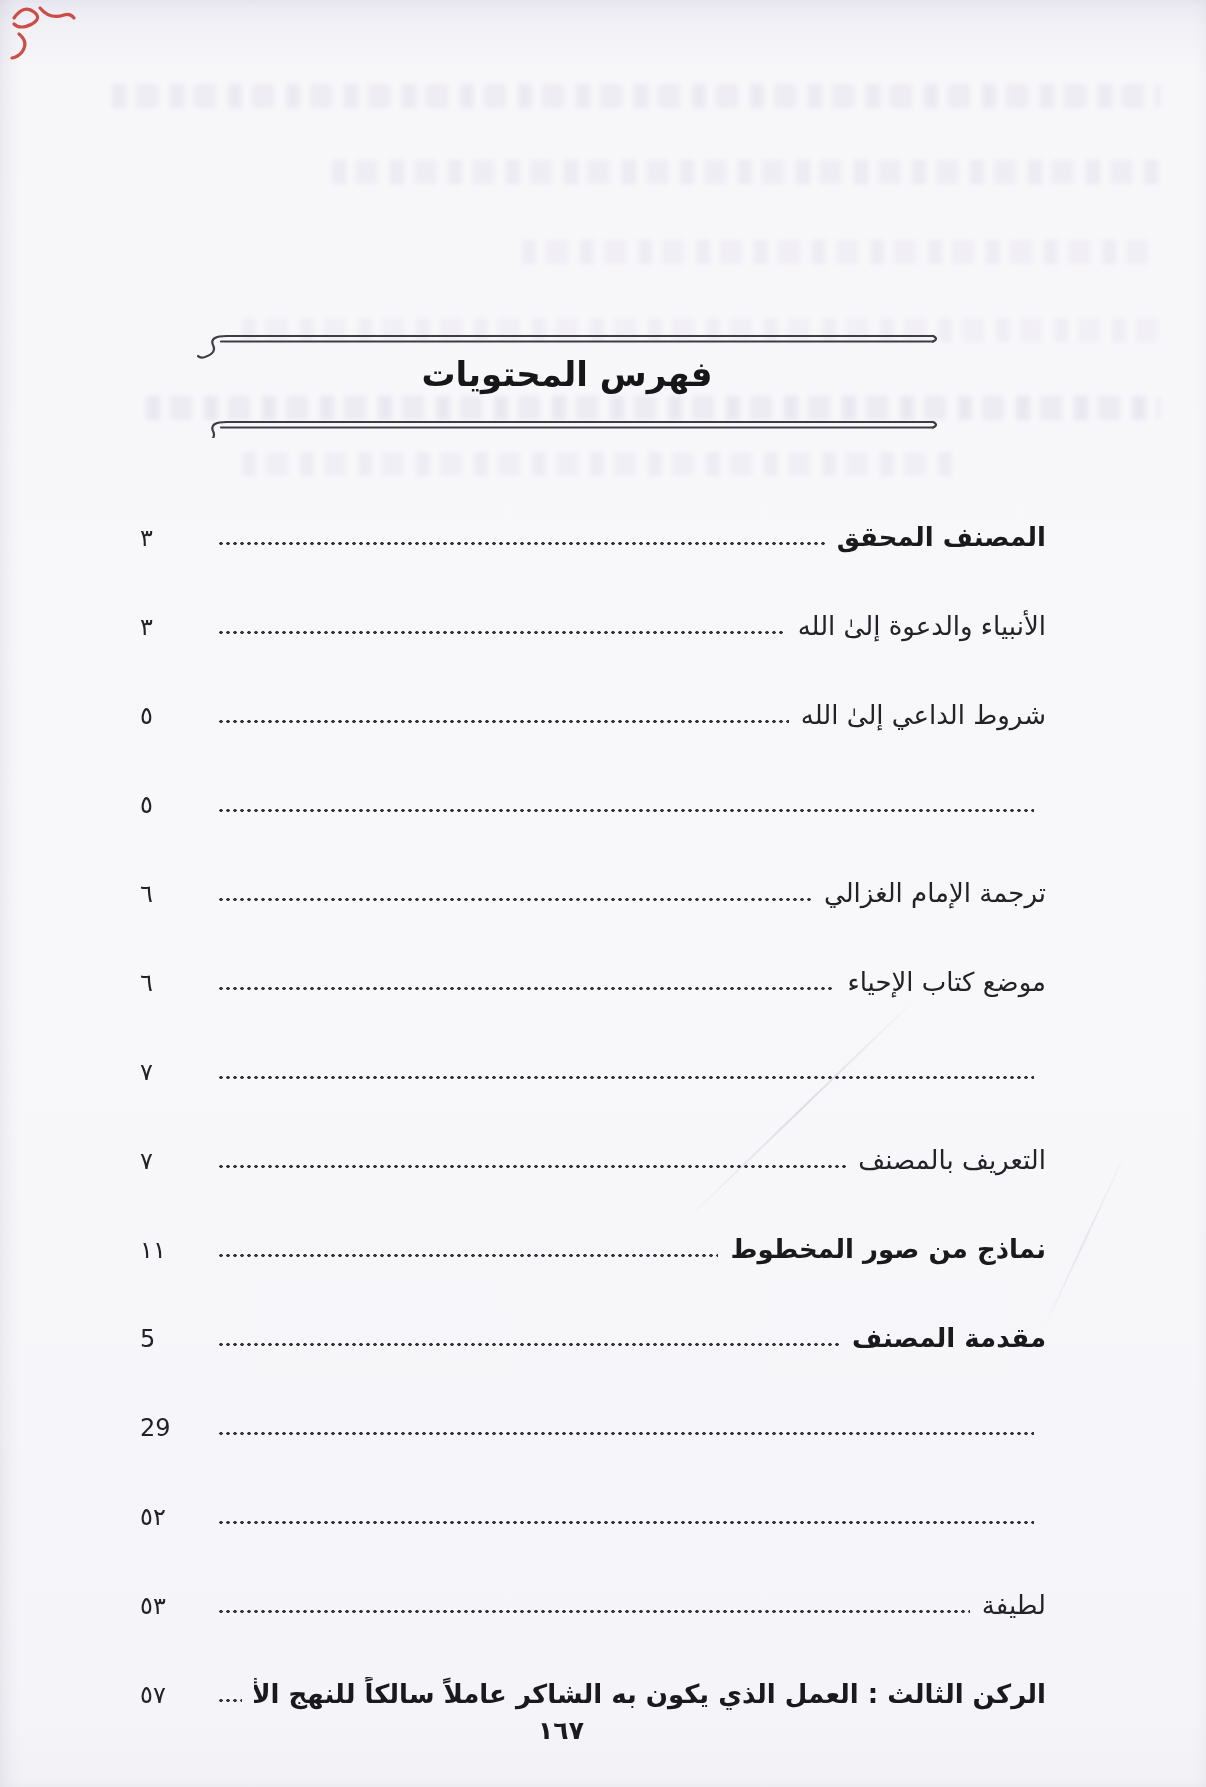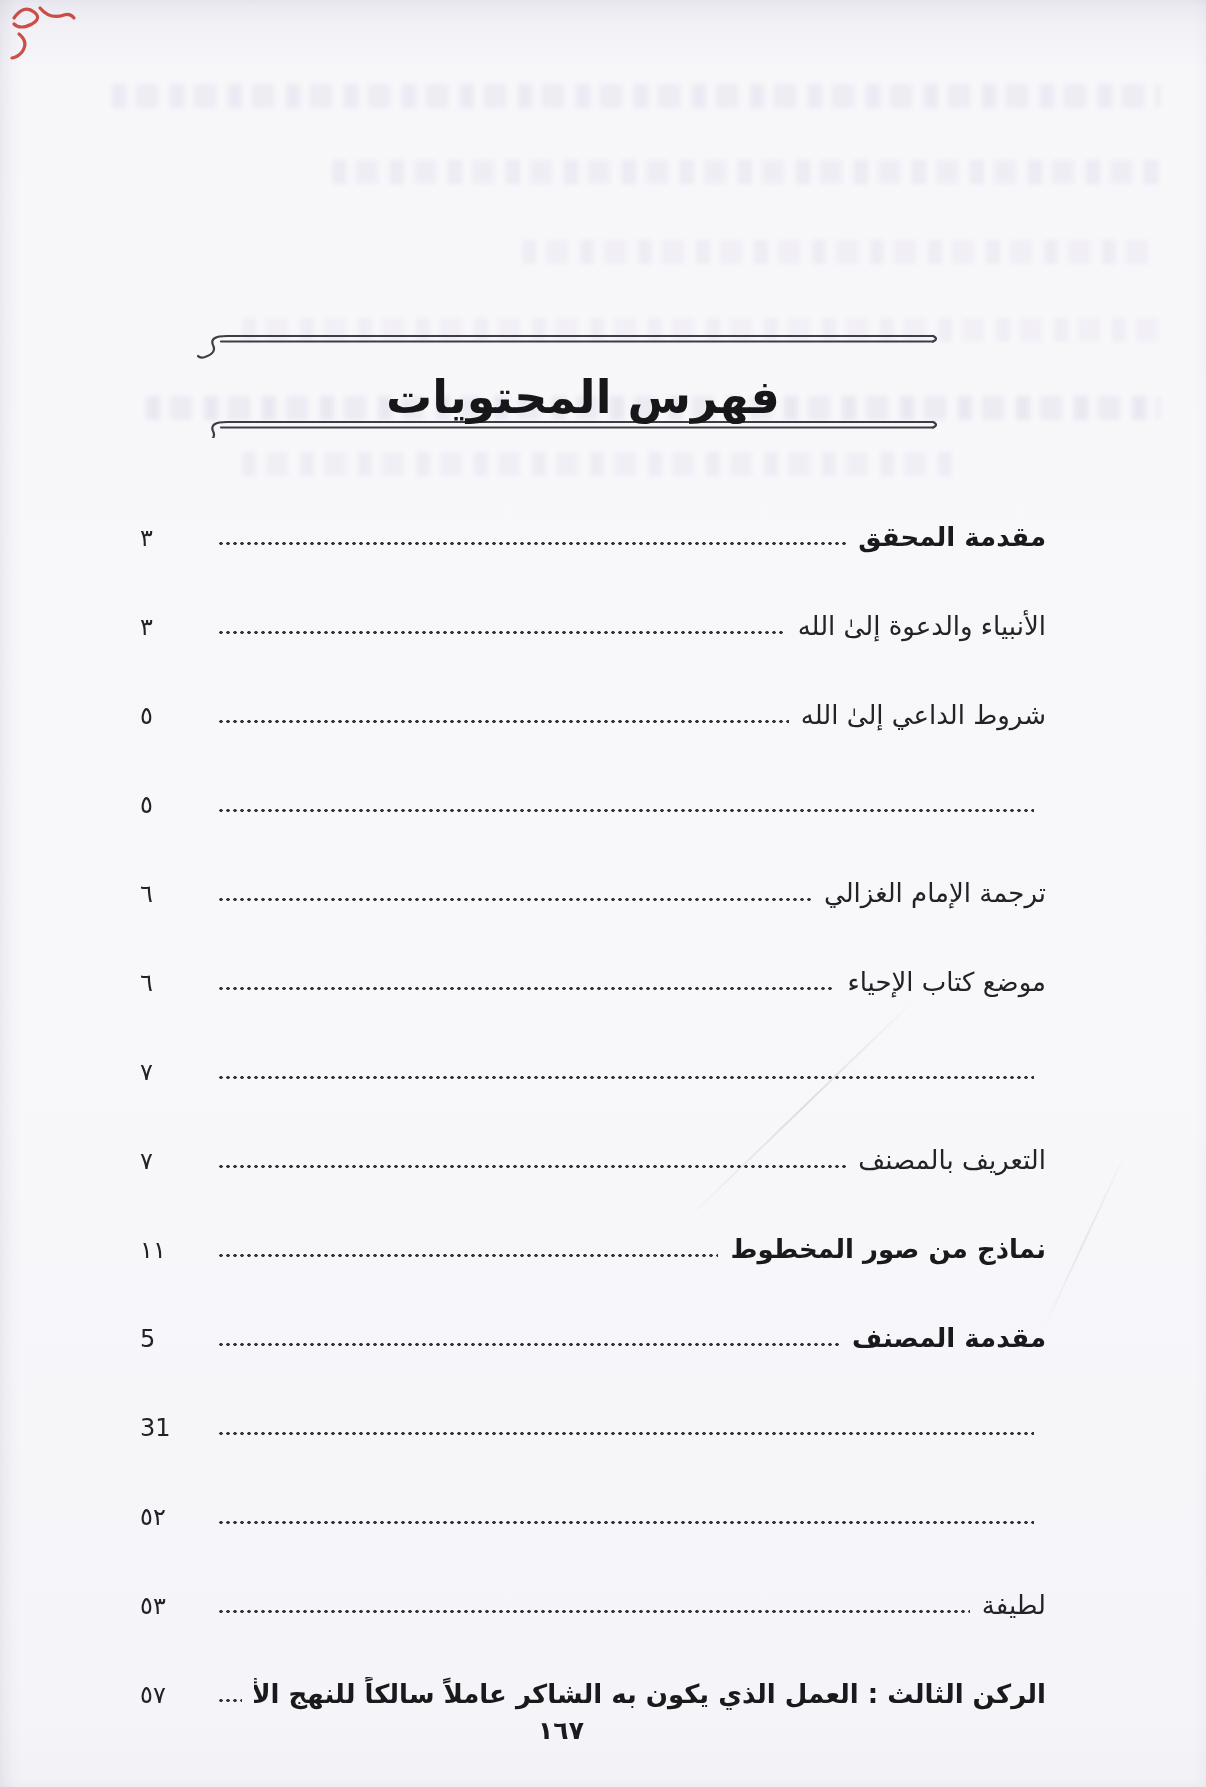--- a/index.html
+++ b/index.html
@@ -34,22 +34,22 @@
   }
   .c1 { left:685px; top:1220px; width:324px; transform:rotate(-44deg); opacity:.55; }
   .c2 { left:1128px; top:1150px; width:200px; transform:rotate(115deg); opacity:.35; }
 
   .red-marks { position:absolute; left:4px; top:2px; }
 
   .frame-wrap { position:absolute; left:193px; top:298px; width:748px; height:140px; }
   .frame-wrap svg { display:block; }
 
   .title {
-    position:absolute; left:193px; top:354px; width:748px; margin:16px;
-    text-align:center; font-size:46px; font-weight:700; color:#17171a;
+    position:absolute; left:193px; top:354px; width:748px; margin:0;
+    text-align:center; font-size:34px; font-weight:700; color:#17171a;
     letter-spacing:.5px;
   }
 
   .toc { position:absolute; left:140px; top:520px; width:906px; direction:rtl; }
   .entry { display:flex; align-items:flex-end; height:34px; margin-bottom:55px; color:#232327; }
   .entry-title { font-size:26px; line-height:34px; white-space:nowrap; flex:0 1 auto; min-width:0; overflow:hidden; }
   .entry.bold .entry-title { font-weight:700; color:#1a1a1d; }
   .leader {
     flex:1 0 24px; height:7px;
     margin-bottom:7px; margin-inline-start:12px; margin-inline-end:30px;
@@ -100,21 +100,21 @@
         <path d="M34 124 Q16 124 20 133 Q24 141 12 145"></path>
         <path d="M740 124 q6 2.8 0 5.5"></path>
       </g>
     </svg>
   </div>
 
   <h1 class="title">فهرس المحتويات</h1>
 
   <div class="toc">
       <div class="entry bold">
-      <span class="entry-title">مقدمة المحقق</span>
+      <span class="entry-title">المصنف المحقق</span>
       <span class="leader"></span>
       <span class="entry-page">٣</span>
     </div>
       <div class="entry">
       <span class="entry-title">الأنبياء والدعوة إلىٰ الله</span>
       <span class="leader"></span>
       <span class="entry-page">٣</span>
     </div>
       <div class="entry">
       <span class="entry-title">شروط الداعي إلىٰ الله</span>
@@ -149,21 +149,21 @@
       <span class="leader"></span>
       <span class="entry-page">١١</span>
     </div>
       <div class="entry bold">
       <span class="entry-title">مقدمة المصنف</span>
       <span class="leader"></span>
       <span class="entry-page">5</span>
     </div>
       <div class="entry bold">
       <span class="leader"></span>
-      <span class="entry-page">31</span>
+      <span class="entry-page">29</span>
     </div>
       <div class="entry bold">
       <span class="leader"></span>
       <span class="entry-page">٥٢</span>
     </div>
       <div class="entry">
       <span class="entry-title">لطيفة</span>
       <span class="leader"></span>
       <span class="entry-page">٥٣</span>
     </div>

